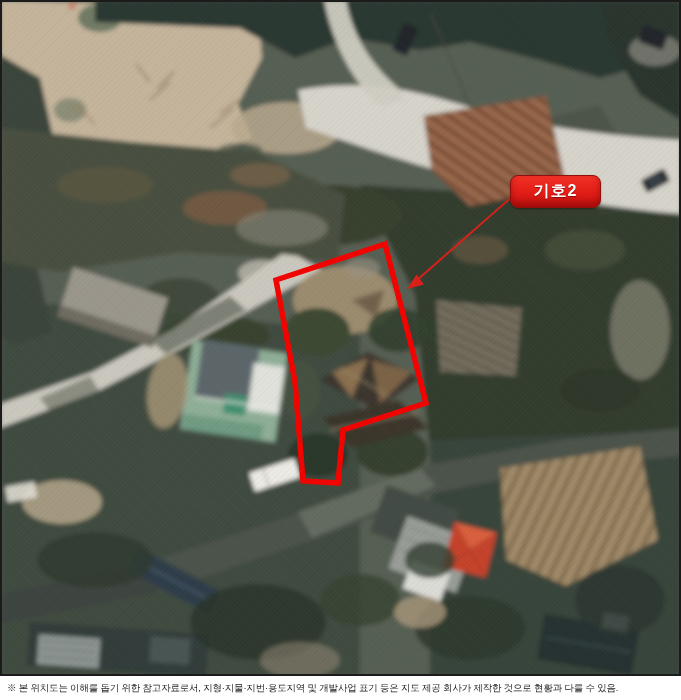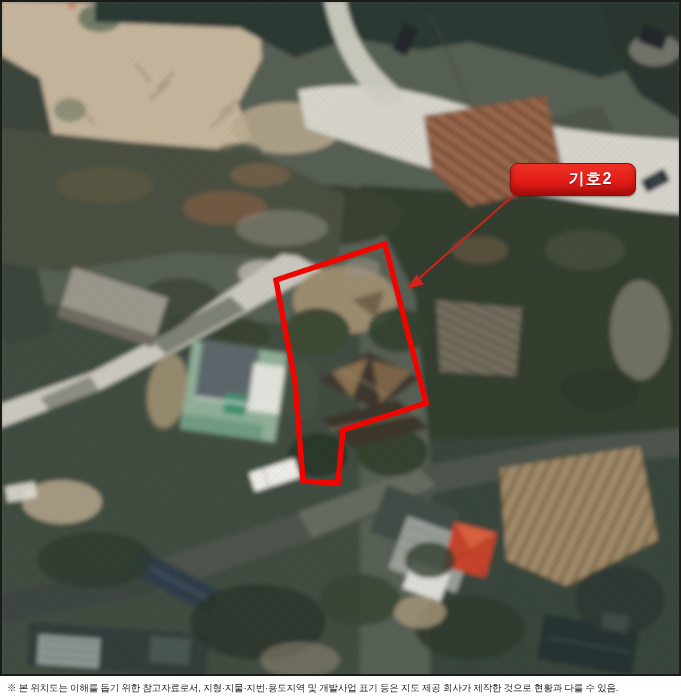--- a/index.html
+++ b/index.html
@@ -9,28 +9,27 @@
     box-sizing:border-box;border:2px solid #1b1b1b;background:#565e52;overflow:hidden;
   }
   .map svg{position:absolute;left:-2px;top:-2px;width:681px;height:676px;display:block;}
   .grain{
     position:absolute;inset:0;pointer-events:none;opacity:.5;
     background-image:
       repeating-linear-gradient(45deg, rgba(255,255,255,.03) 0 1px, transparent 1px 3px),
       repeating-linear-gradient(-45deg, rgba(0,0,0,.04) 0 1px, transparent 1px 4px);
   }
   .label-box{
-    position:absolute;left:508px;top:161px;width:89px;height:31px;
+    position:absolute;left:508px;top:173px;width:89px;height:31px;
     background:linear-gradient(180deg,#f03126 0%,#e21d17 55%,#c91410 100%);
     border:1px solid #8f0f0b;border-radius:8px;
     box-shadow:inset 0 -5px 7px rgba(110,0,0,.45), 0 1px 2px rgba(0,0,0,.35);
     display:flex;align-items:center;justify-content:center;
     color:#fff;font-size:16px;font-weight:bold;letter-spacing:1px;
     text-shadow:0 1px 1px rgba(100,0,0,.6);
-    padding-left:35px;
   }
   .caption{
     position:absolute;left:0;top:676px;width:681px;height:24px;background:#ffffff;
     display:flex;align-items:center;
     font-size:9.5px;color:#1c1c1c;padding-left:7px;box-sizing:border-box;
     letter-spacing:-0.2px;white-space:nowrap;
   }
 </style>
 </head>
 <body>

